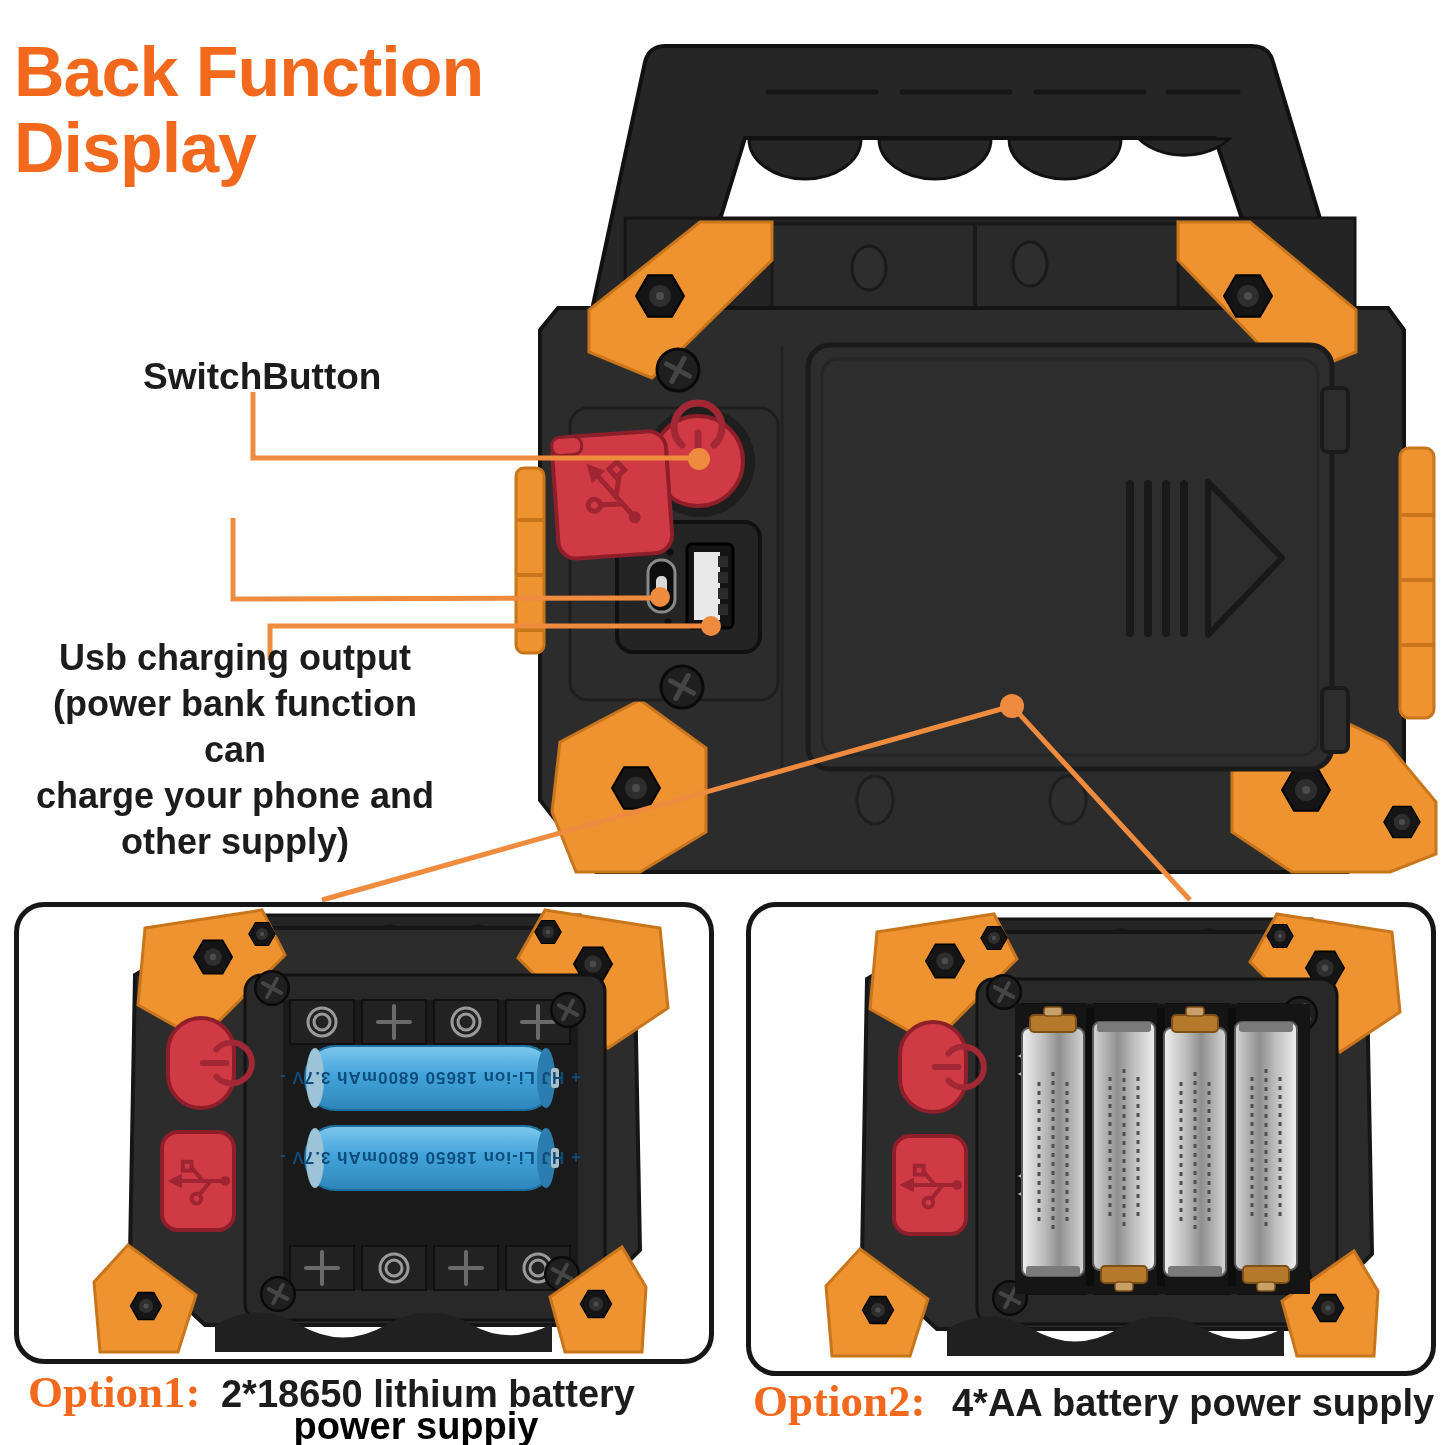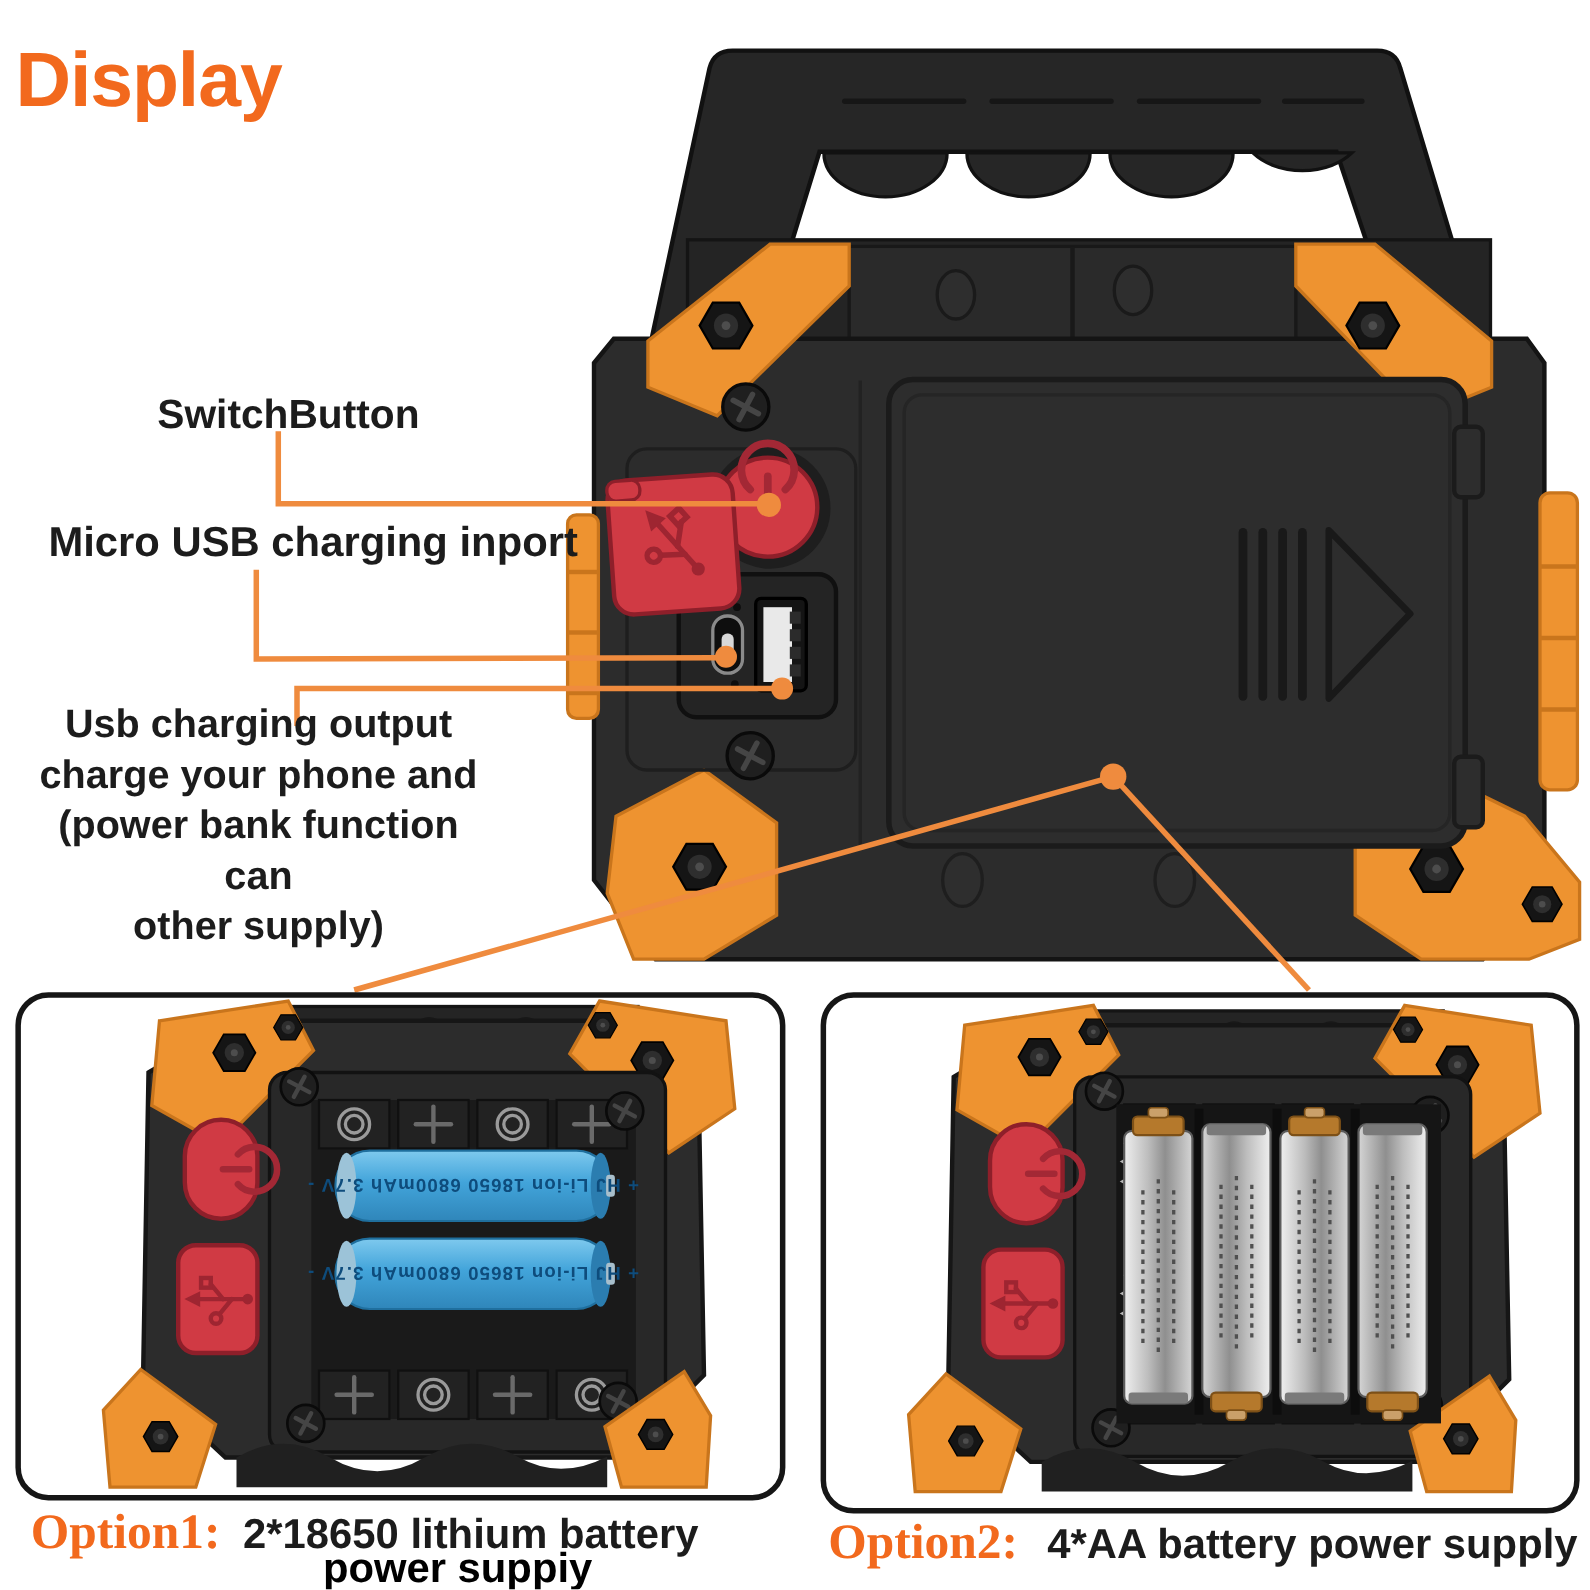--- a/index.html
+++ b/index.html
@@ -291,31 +291,31 @@
         </g>
         <use href="#aa" transform="translate(1022,1012)"></use>
         <use href="#aa" transform="translate(1155,1286) rotate(180)"></use>
         <use href="#aa" transform="translate(1164,1012)"></use>
         <use href="#aa" transform="translate(1297,1286) rotate(180)"></use>
       </g>
     </g>
   </svg>
 
   <div id="title" class="txt">
+    <div>Back Function</div>
     <div>Display</div>
   </div>
 
   <div id="lbl-switch" class="txt">SwitchButton</div>
 
-  <div id="lbl-micro" class="txt">Micro USB charging inport</div>
 
   <div id="lbl-usbout" class="txt">
     <div>Usb charging output</div>
+    <div>(power bank function can</div>
     <div>charge your phone and</div>
-    <div>(power bank function can</div>
     <div>other supply)</div>
   </div>
 
   <div id="panel1" class="panel"></div>
   <div id="panel2" class="panel"></div>
 
   <div id="cap1" class="caption">
     <span class="cap-label">Option1:</span>
     <span class="cap-text">2*18650 lithium battery</span>
   </div>

